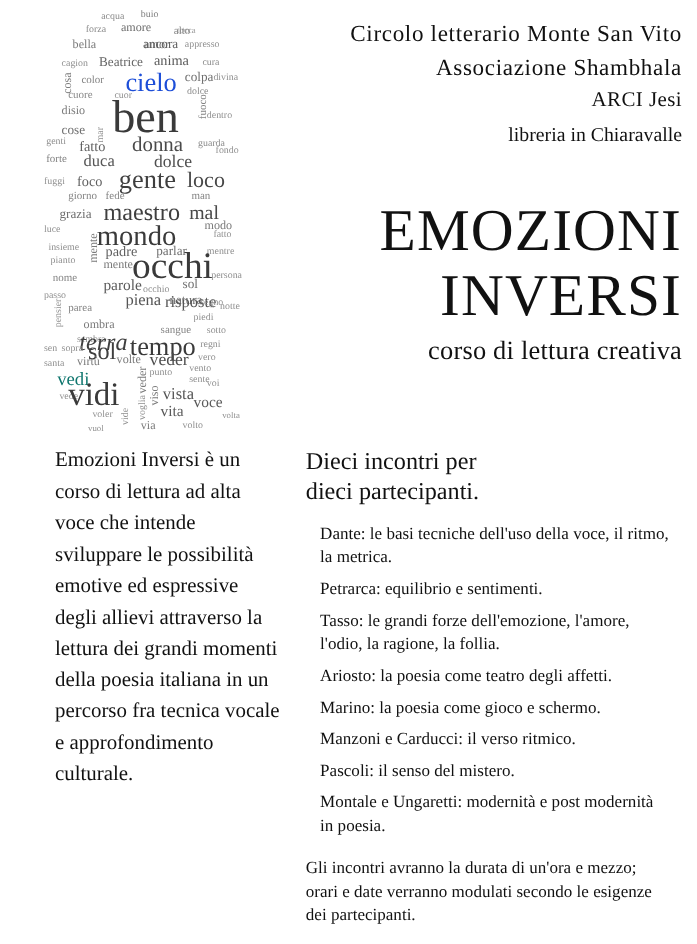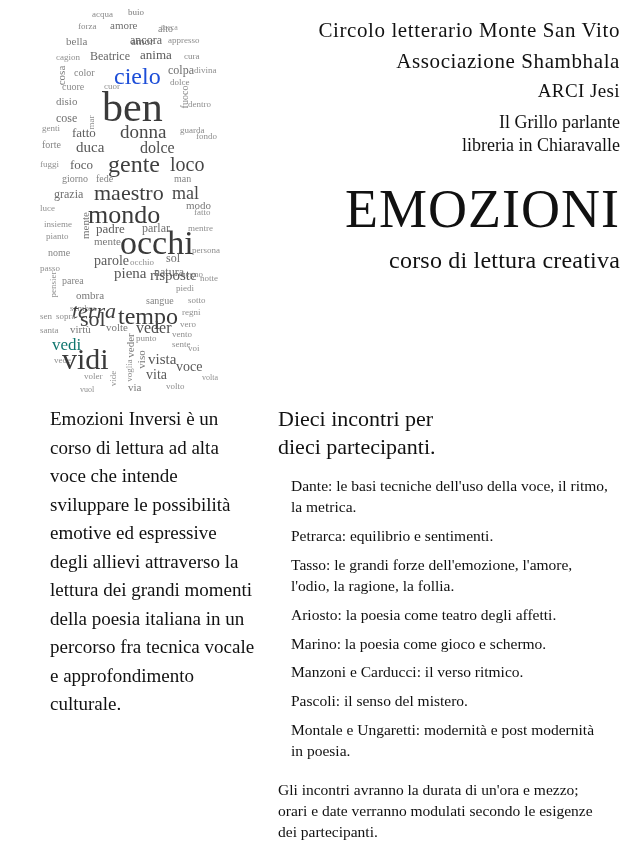--- a/index.html
+++ b/index.html
@@ -239,27 +239,27 @@
       <span style="left: 110px; top: 374px; font-size: 11px; color: rgb(122, 122, 122);">via</span>
       <span style="left: 148px; top: 374px; font-size: 9px; color: rgb(143, 143, 143);">volto</span>
       <span style="left: 62px; top: 378px; font-size: 8px; color: rgb(144, 144, 144);">vuol</span>
     </div>
 
   <div class="header">
     <div class="org1">Circolo letterario Monte San Vito</div>
     <div class="org2">Associazione Shambhala</div>
     <div class="org3">ARCI Jesi</div>
     <div class="org4">
-      <div>Il Grillo parlante</div>
       <div>libreria in Chiaravalle</div>
     </div>
   </div>
 
   <div class="title-block">
     <div class="t1">EMOZIONI</div>
+    <div class="t2">INVERSI</div>
     <div class="sub">corso di lettura creativa</div>
   </div>
 
   <div class="left-col">Emozioni Inversi è un corso di lettura ad alta voce che intende sviluppare le possibilità emotive ed espressive degli allievi attraverso la lettura dei grandi momenti della poesia italiana in un percorso fra tecnica vocale e approfondimento culturale.</div>
 
   <div class="right-col">
     <div class="rtitle">
       <div>Dieci incontri per</div>
       <div>dieci partecipanti.</div>
     </div>

